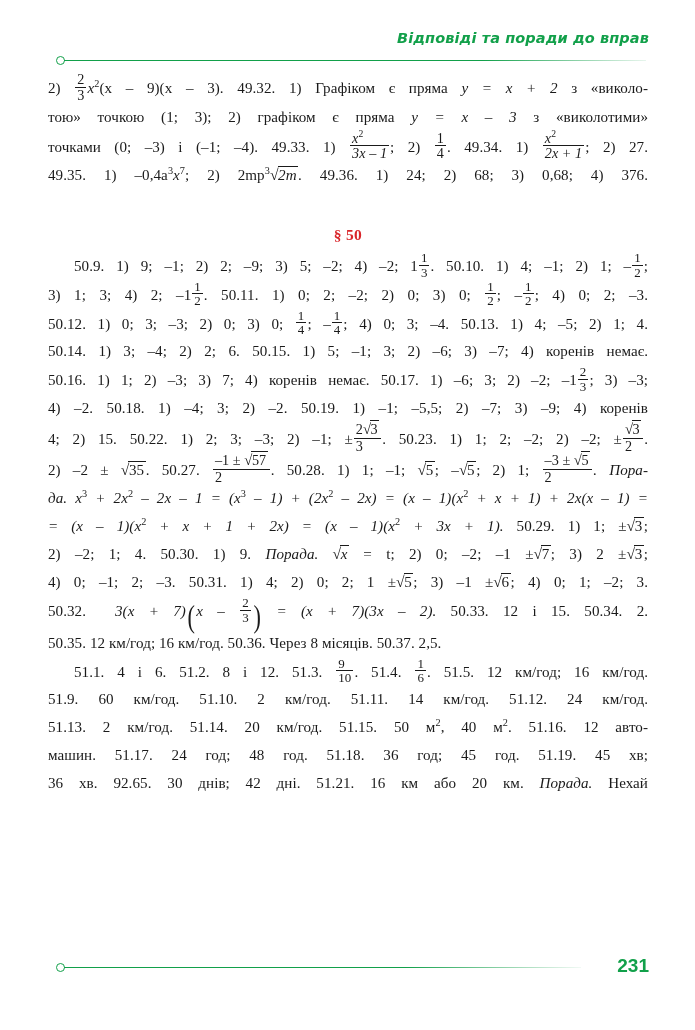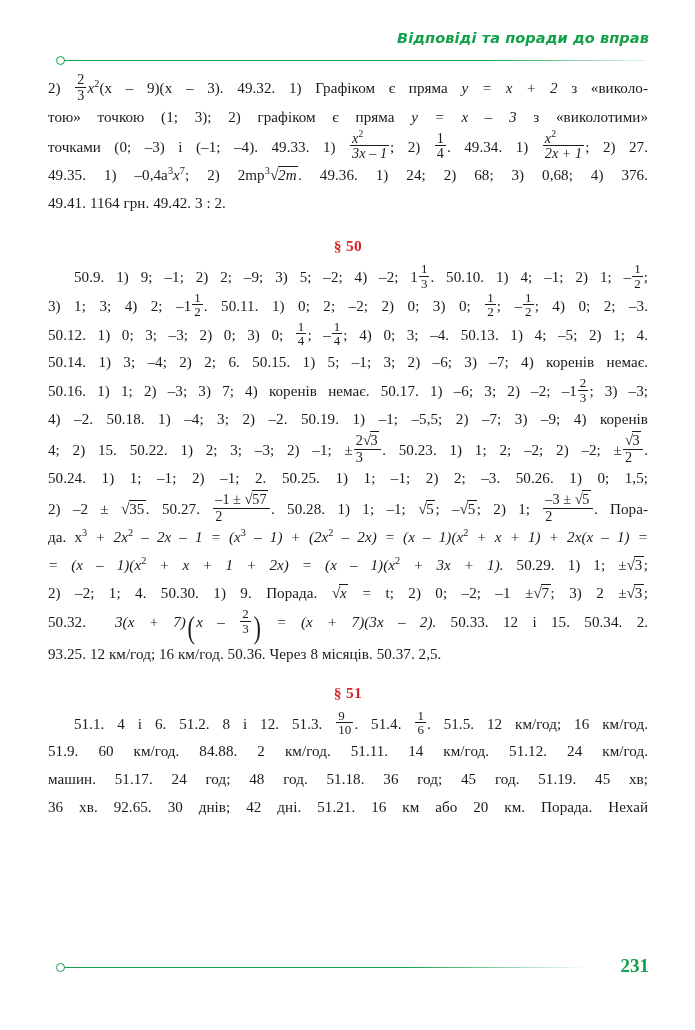--- a/index.html
+++ b/index.html
@@ -83,21 +83,21 @@
   .footer-line {
     position: absolute;
     left: 8px; top: 3.6px;
     width: 517px; height: 1.7px;
     background: linear-gradient(to right, #12a04a 0%, #12a04a 66%, rgba(18,160,74,0.06) 100%);
   }
   .page-number {
     position: absolute;
     right: 46px;
     top: 0px;
-    font-family: Liberation Serif, serif;
+    font-family: Liberation Sans, sans-serif;
     font-weight: bold;
     font-size: 19px;
     color: #12a04a;
   }
 
   
   .content {
     position: absolute;
     left: 48px;
     top: 72px;
@@ -114,27 +114,27 @@
   .para.left { text-align: left; text-align-last: left; }
 
   .sec {
     text-align: center;
     color: #d9252a;
     font-weight: bold;
     font-size: 15.5px;
     margin: 14px 0 7px 0;
     letter-spacing: 0.3px;
   }
-  .sec-50 { margin-top: 20px; }
+  .sec-50 { margin-top: 37px; }
   .sec-51 { margin-top: 16px; }
 
   .indent { display: inline-block; width: 26px; }
 
   b { font-weight: normal; }
-  i, .it { }
+  i, .it { font-style: italic; }
   .mi { font-style: italic; }
 
   
   .frac {
     display: inline-block;
     vertical-align: -0.48em;
     text-align: center;
     line-height: 1.04;
     font-size: 0.94em;
     margin: 0 1px;
@@ -185,61 +185,60 @@
 <div class="content">
 
   <p class="para just-all"><span>2)</span> <span class="frac"><span class="num">2</span><span class="den">3</span></span><span class="mi">x</span><sup>2</sup><span>(x – 9)(x – 3).</span> <b>49.32.</b> <span>1) Графіком є пряма</span> <span class="mi nb">y = x + 2</span> <span>з «виколо-</span></p>
 
   <p class="para just-all"><span>тою» точкою (1; 3); 2) графіком є пряма</span> <span class="mi nb">y = x – 3</span> <span>з «виколотими»</span></p>
 
   <p class="para just-all"><span>точками (0; –3) і (–1; –4).</span> <b>49.33.</b> <span>1)</span> <span class="frac"><span class="num"><span class="mi">x</span><sup>2</sup></span><span class="den mi">3x – 1</span></span><span>; 2)</span> <span class="frac"><span class="num">1</span><span class="den">4</span></span><b>. 49.34.</b> <span>1)</span> <span class="frac"><span class="num"><span class="mi">x</span><sup>2</sup></span><span class="den mi">2x + 1</span></span><span>; 2) 27.</span></p>
 
   <p class="para just-all"><b>49.35.</b> <span>1) –0,4a</span><sup>3</sup><span class="mi">x</span><sup>7</sup><span>; 2) 2mp</span><sup>3</sup><span class="rad"><span class="sign">√</span><span class="body mi">2m</span></span><b>. 49.36.</b> <span>1) 24; 2) 68; 3) 0,68; 4) 376.</span></p>
 
-  <p class="para left"><b>49.41.</b> <span>1164 грн.</span> <b>49.42.</b> <span>3 : 2.</span></p>
 
   <div class="sec sec-50">§ 50</div>
 
   <p class="para just-all"><span class="indent"></span><b>50.9.</b> <span>1) 9; –1; 2) 2; –9; 3) 5; –2; 4) –2; 1</span><span class="frac tiny"><span class="num">1</span><span class="den">3</span></span><b>. 50.10.</b> <span>1) 4; –1; 2) 1; –</span><span class="frac tiny"><span class="num">1</span><span class="den">2</span></span><span>;</span></p>
 
   <p class="para just-all"><span>3) 1; 3; 4) 2; –1</span><span class="frac tiny"><span class="num">1</span><span class="den">2</span></span><b>. 50.11.</b> <span>1) 0; 2; –2; 2) 0; 3) 0;</span> <span class="frac tiny"><span class="num">1</span><span class="den">2</span></span><span>; –</span><span class="frac tiny"><span class="num">1</span><span class="den">2</span></span><span>; 4) 0; 2; –3.</span></p>
 
   <p class="para just-all"><b>50.12.</b> <span>1) 0; 3; –3; 2) 0; 3) 0;</span> <span class="frac tiny"><span class="num">1</span><span class="den">4</span></span><span>; –</span><span class="frac tiny"><span class="num">1</span><span class="den">4</span></span><span>; 4) 0; 3; –4.</span> <b>50.13.</b> <span>1) 4; –5; 2) 1; 4.</span></p>
 
   <p class="para just-all"><b>50.14.</b> <span>1) 3; –4; 2) 2; 6.</span> <b>50.15.</b> <span>1) 5; –1; 3; 2) –6; 3) –7; 4) коренів немає.</span></p>
 
   <p class="para just-all"><b>50.16.</b> <span>1) 1; 2) –3; 3) 7; 4) коренів немає.</span> <b>50.17.</b> <span>1) –6; 3; 2) –2; –1</span><span class="frac tiny"><span class="num">2</span><span class="den">3</span></span><span>; 3) –3;</span></p>
 
   <p class="para just-all"><span>4) –2.</span> <b>50.18.</b> <span>1) –4; 3; 2) –2.</span> <b>50.19.</b> <span>1) –1; –5,5; 2) –7; 3) –9; 4) коренів</span></p>
 
 
   <p class="para just-all"><span>4; 2) 15.</span> <b>50.22.</b> <span>1) 2; 3; –3; 2) –1; ±</span><span class="frac"><span class="num"><span>2</span><span class="rad"><span class="sign">√</span><span class="body">3</span></span></span><span class="den">3</span></span><b>. 50.23.</b> <span>1) 1; 2; –2; 2) –2; ±</span><span class="frac"><span class="num"><span class="rad"><span class="sign">√</span><span class="body">3</span></span></span><span class="den">2</span></span><span>.</span></p>
 
-  <p class="para just-all"><b>50.24.</b> <span>1) 1; –1; 2) –1; 2.</span> <b>50.25.</b> <span>1) 1; –1; 2) 2; –3.</span> <b>50.26.</b> <span>1) 0; 1,5;</span></p>
 
   <p class="para just-all"><span>2) –2 ±</span> <span class="rad"><span class="sign">√</span><span class="body">35</span></span><b>. 50.27.</b> <span class="frac"><span class="num"><span>–1 ±</span> <span class="rad"><span class="sign">√</span><span class="body">57</span></span></span><span class="den">2</span></span><b>. 50.28.</b> <span>1) 1; –1;</span> <span class="rad"><span class="sign">√</span><span class="body">5</span></span><span>; –</span><span class="rad"><span class="sign">√</span><span class="body">5</span></span><span>; 2) 1;</span> <span class="frac"><span class="num"><span>–3 ±</span> <span class="rad"><span class="sign">√</span><span class="body">5</span></span></span><span class="den">2</span></span><span class="it">. Пора-</span></p>
 
   <p class="para just-all"><span class="it">да. x</span><sup>3</sup><span class="mi"> + 2x</span><sup>2</sup><span class="mi"> – 2x – 1 = (x</span><sup>3</sup><span class="mi"> – 1) + (2x</span><sup>2</sup><span class="mi"> – 2x) = (x – 1)(x</span><sup>2</sup><span class="mi"> + x + 1) + 2x(x – 1) =</span></p>
 
   <p class="para just-all"><span class="mi">= (x – 1)(x</span><sup>2</sup><span class="mi"> + x + 1 + 2x) = (x – 1)(x</span><sup>2</sup><span class="mi"> + 3x + 1).</span> <b>50.29.</b> <span>1) 1; ±</span><span class="rad"><span class="sign">√</span><span class="body">3</span></span><span>;</span></p>
 
   <p class="para just-all"><span>2) –2; 1; 4.</span> <b>50.30.</b> <span>1) 9.</span> <span class="it">Порада.</span> <span class="rad"><span class="sign">√</span><span class="body mi">x</span></span><span> = t; 2) 0; –2; –1 ±</span><span class="rad"><span class="sign">√</span><span class="body">7</span></span><span>; 3) 2 ±</span><span class="rad"><span class="sign">√</span><span class="body">3</span></span><span>;</span></p>
 
+  <p class="para just-all"><span>4) 0; –1; 2; –3.</span> <b>50.31.</b> <span>1) 4; 2) 0; 2; 1 ±</span><span class="rad"><span class="sign">√</span><span class="body">5</span></span><span>; 3) –1 ±</span><span class="rad"><span class="sign">√</span><span class="body">6</span></span><span>; 4) 0; 1; –2; 3.</span></p>
 
   <p class="para just-all"><b>50.32.</b> <span class="sp">&nbsp;</span><span class="mi">3(x + 7)</span><span class="bigparen">(</span><span class="mi">x –</span> <span class="frac tiny"><span class="num">2</span><span class="den">3</span></span><span class="bigparen">)</span> <span class="mi">= (x + 7)(3x – 2).</span> <b>50.33.</b> <span>12  і  15.</span> <b>50.34.</b> <span>2.</span></p>
 
-  <p class="para left"><b>93.25.</b> <span>12 км/год; 16 км/год.</span> <b>50.36.</b> <span>Через 8 місяців.</span> <b>50.37.</b> <span>2,5.</span></p>
-
-  <div class="sec sec-51">§ 51</div>
+  <p class="para left"><b>50.35.</b> <span>12 км/год; 16 км/год.</span> <b>50.36.</b> <span>Через 8 місяців.</span> <b>50.37.</b> <span>2,5.</span></p>
+
 
   <p class="para just-all"><span class="indent"></span><b>51.1.</b> <span>4 і 6.</span> <b>51.2.</b> <span>8 і 12.</span> <b>51.3.</b> <span class="frac tiny"><span class="num">9</span><span class="den">10</span></span><span>.</span> <b>51.4.</b> <span class="frac tiny"><span class="num">1</span><span class="den">6</span></span><span>.</span> <b>51.5.</b> <span>12 км/год; 16 км/год.</span></p>
 
 
-  <p class="para just-all"><b>51.9.</b> <span>60 км/год.</span> <b>84.88.</b> <span>2 км/год.</span> <b>51.11.</b> <span>14 км/год.</span> <b>51.12.</b> <span>24 км/год.</span></p>
-
+  <p class="para just-all"><b>51.9.</b> <span>60 км/год.</span> <b>51.10.</b> <span>2 км/год.</span> <b>51.11.</b> <span>14 км/год.</span> <b>51.12.</b> <span>24 км/год.</span></p>
+
+  <p class="para just-all"><b>51.13.</b> <span>2 км/год.</span> <b>51.14.</b> <span>20 км/год.</span> <b>51.15.</b> <span>50 м</span><sup>2</sup><span>, 40 м</span><sup>2</sup><span>.</span> <b>51.16.</b> <span>12 авто-</span></p>
 
   <p class="para just-all"><span>машин.</span> <b>51.17.</b> <span>24 год; 48 год.</span> <b>51.18.</b> <span>36 год; 45 год.</span> <b>51.19.</b> <span>45 хв;</span></p>
 
   <p class="para just-all"><span>36 хв.</span> <b>92.65.</b> <span>30 днів; 42 дні.</span> <b>51.21.</b> <span>16 км або 20 км.</span> <span class="it">Порада.</span> <span>Нехай</span></p>
 
 </div>
 
 <div class="page-footer">
   <div class="footer-rule">
     <div class="footer-dot"></div>

